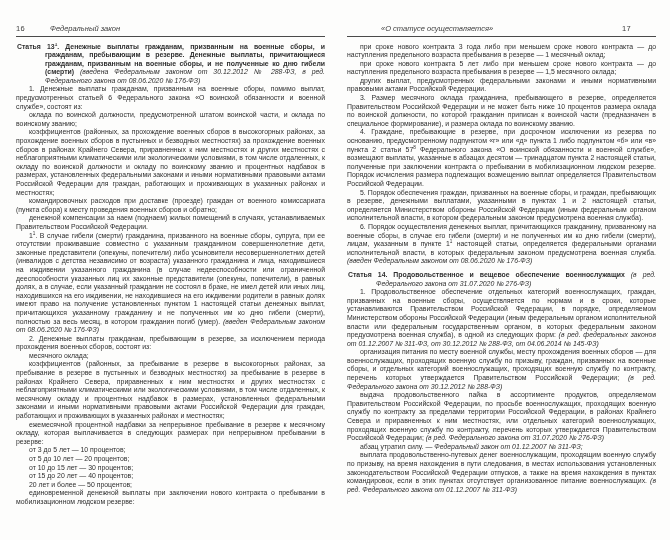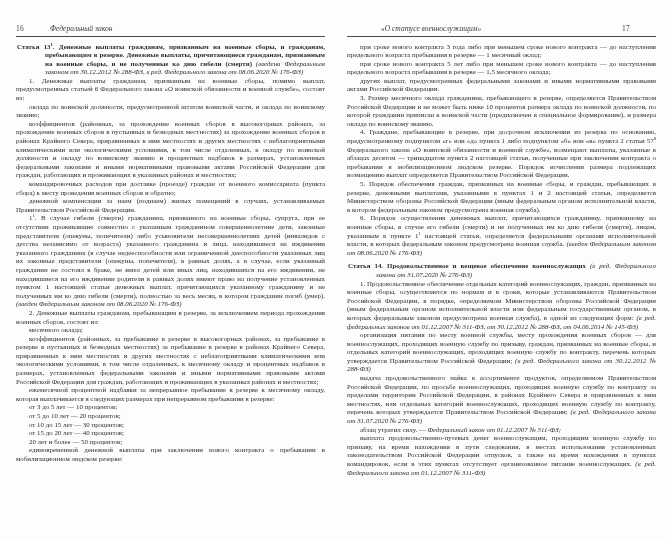--- a/index.html
+++ b/index.html
@@ -10,21 +10,20 @@
     color:var(--text,#2e2e2e);
     overflow:hidden;
   }
   .spread{
     box-sizing:border-box;
     width:670px;height:540px;
     padding:24px 14px 0 16px;
     display:flex;
     gap:22px;
     background:var(--page-bg,#fdfdfc);
-    font-family:Liberation Serif, serif;
   }
   .page{
     width:309px;
     flex:0 0 309px;
     display:flex;
     flex-direction:column;
   }
   .page-header{
     display:flex;
     align-items:baseline;
@@ -99,21 +98,21 @@
         <p class="para body"><span class="run-n">от 10 до 15 лет — 30 процентов;</span></p>
         <p class="para body"><span class="run-n">от 15 до 20 лет — 40 процентов;</span></p>
         <p class="para body"><span class="run-n">20 лет и более — 50 процентов;</span></p>
         <p class="para body"><span class="run-n">единовременной денежной выплаты при заключении нового контракта о пребывании в мобилизационном людском резерве:</span></p>
       </div>
   </div>
 
   <div class="page">
     <div class="page-header">
       <span class="slot"></span>
-      <span class="running-title">«О статусе военнослужащим»</span>
+      <span class="running-title">«О статусе осуществляется»</span>
       <span class="slot pagenum num-right">17</span>
     </div>
     <div class="header-rule"></div>
     <div class="page-body">
         <p class="para body"><span class="run-n">при сроке нового контракта 3 года либо при меньшем сроке нового контракта — до наступления предельного возраста пребывания в резерве — 1 месячный оклад;</span></p>
         <p class="para body"><span class="run-n">при сроке нового контракта 5 лет либо при меньшем сроке нового контракта — до наступления предельного возраста пребывания в резерве — 1,5 месячного оклада;</span></p>
         <p class="para body"><span class="run-n">других выплат, предусмотренных федеральными законами и иными нормативными правовыми актами Российской Федерации.</span></p>
         <p class="para body"><span class="run-n">3. Размер месячного оклада гражданина, пребывающего в резерве, определяется Правительством Российской Федерации и не может быть ниже 10 процентов размера оклада по воинской должности, по которой гражданин приписан к воинской части (предназначен в специальное формирование), и размера оклада по воинскому званию.</span></p>
         <p class="para body"><span class="run-n">4. Граждане, пребывающие в резерве, при досрочном исключении из резерва по основанию, предусмотренному подпунктом «г» или «д» пункта 1 либо подпунктом «б» или «в» пункта 2 статьи 57</span><span class="run-s">8</span><span class="run-n"> Федерального закона «О воинской обязанности и военной службе», возмещают выплаты, указанные в абзацах десятом — тринадцатом пункта 2 настоящей статьи, полученные при заключении контракта о пребывании в мобилизационном людском резерве. Порядок исчисления размера подлежащих возмещению выплат определяется Правительством Российской Федерации.</span></p>
         <p class="para body"><span class="run-n">5. Порядок обеспечения граждан, призванных на военные сборы, и граждан, пребывающих в резерве, денежными выплатами, указанными в пунктах 1 и 2 настоящей статьи, определяется Министерством обороны Российской Федерации (иным федеральным органом исполнительной власти, в котором федеральным законом предусмотрена военная служба).</span></p>

